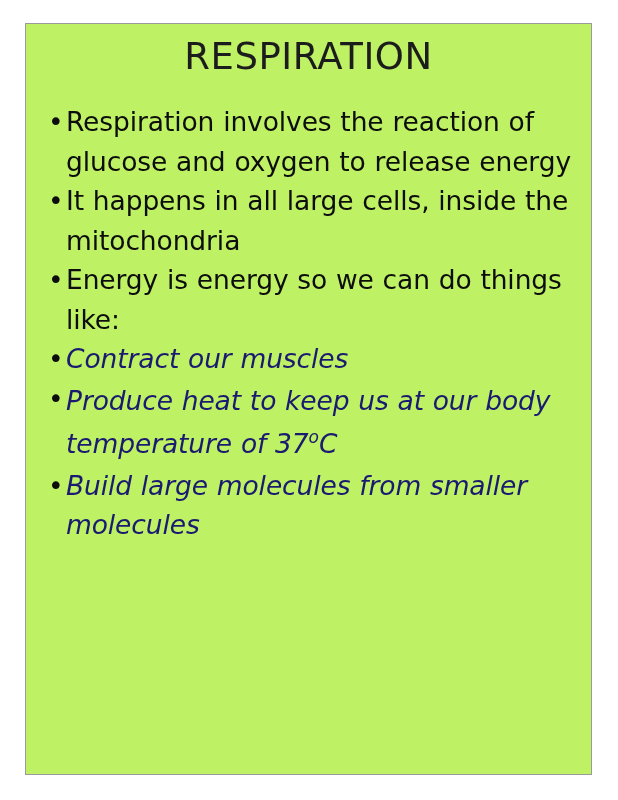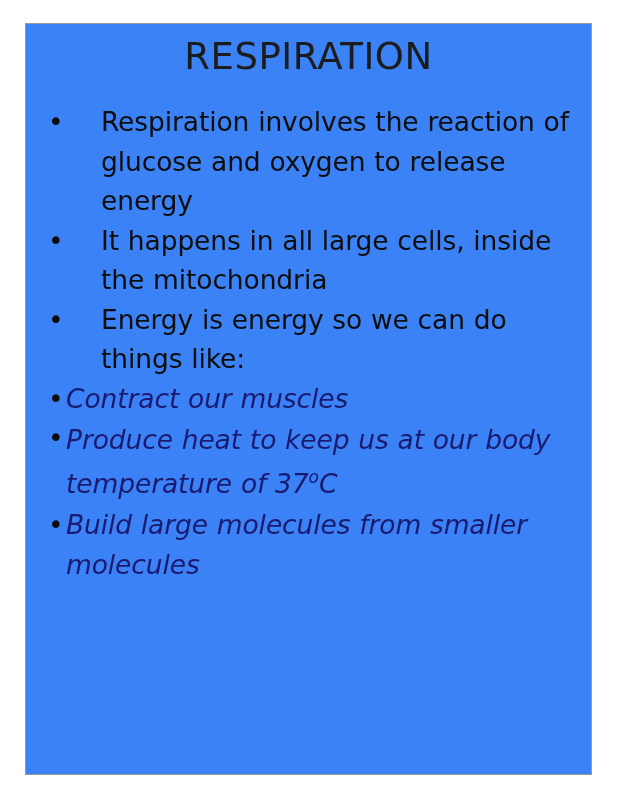--- a/index.html
+++ b/index.html
@@ -15,21 +15,21 @@
   }
 
   #slide-frame {
     position: absolute;
     left: 25px;
     top: 23px;
     width: 567px;
     height: 752px;
     box-sizing: border-box;
     border: 1px solid #9a9a9a;
-    background: #3b82f6;
+    background: #bef264;
   }
 
   #slide-title {
     position: absolute;
     left: 0;
     top: 11px;
     width: 100%;
     text-align: center;
     font-family: "DejaVu Sans", sans-serif;
     font-size: 37px;
@@ -70,21 +70,20 @@
     font-size: 26.5px;
     line-height: 39.5px;
   }
 
   .bullet-item.tone-blue .bullet-text {
     color: #1a1a70;
     font-style: italic;
   }
   .bullet-item.tone-black .bullet-text {
     color: #0d0d0d;
-    margin-left: 35px;
   }
 
   .bullet-text {
     display: block;
   }
 
   
   .bullet-item.has-superscript .bullet-text {
     line-height: 43.5px;
   }

